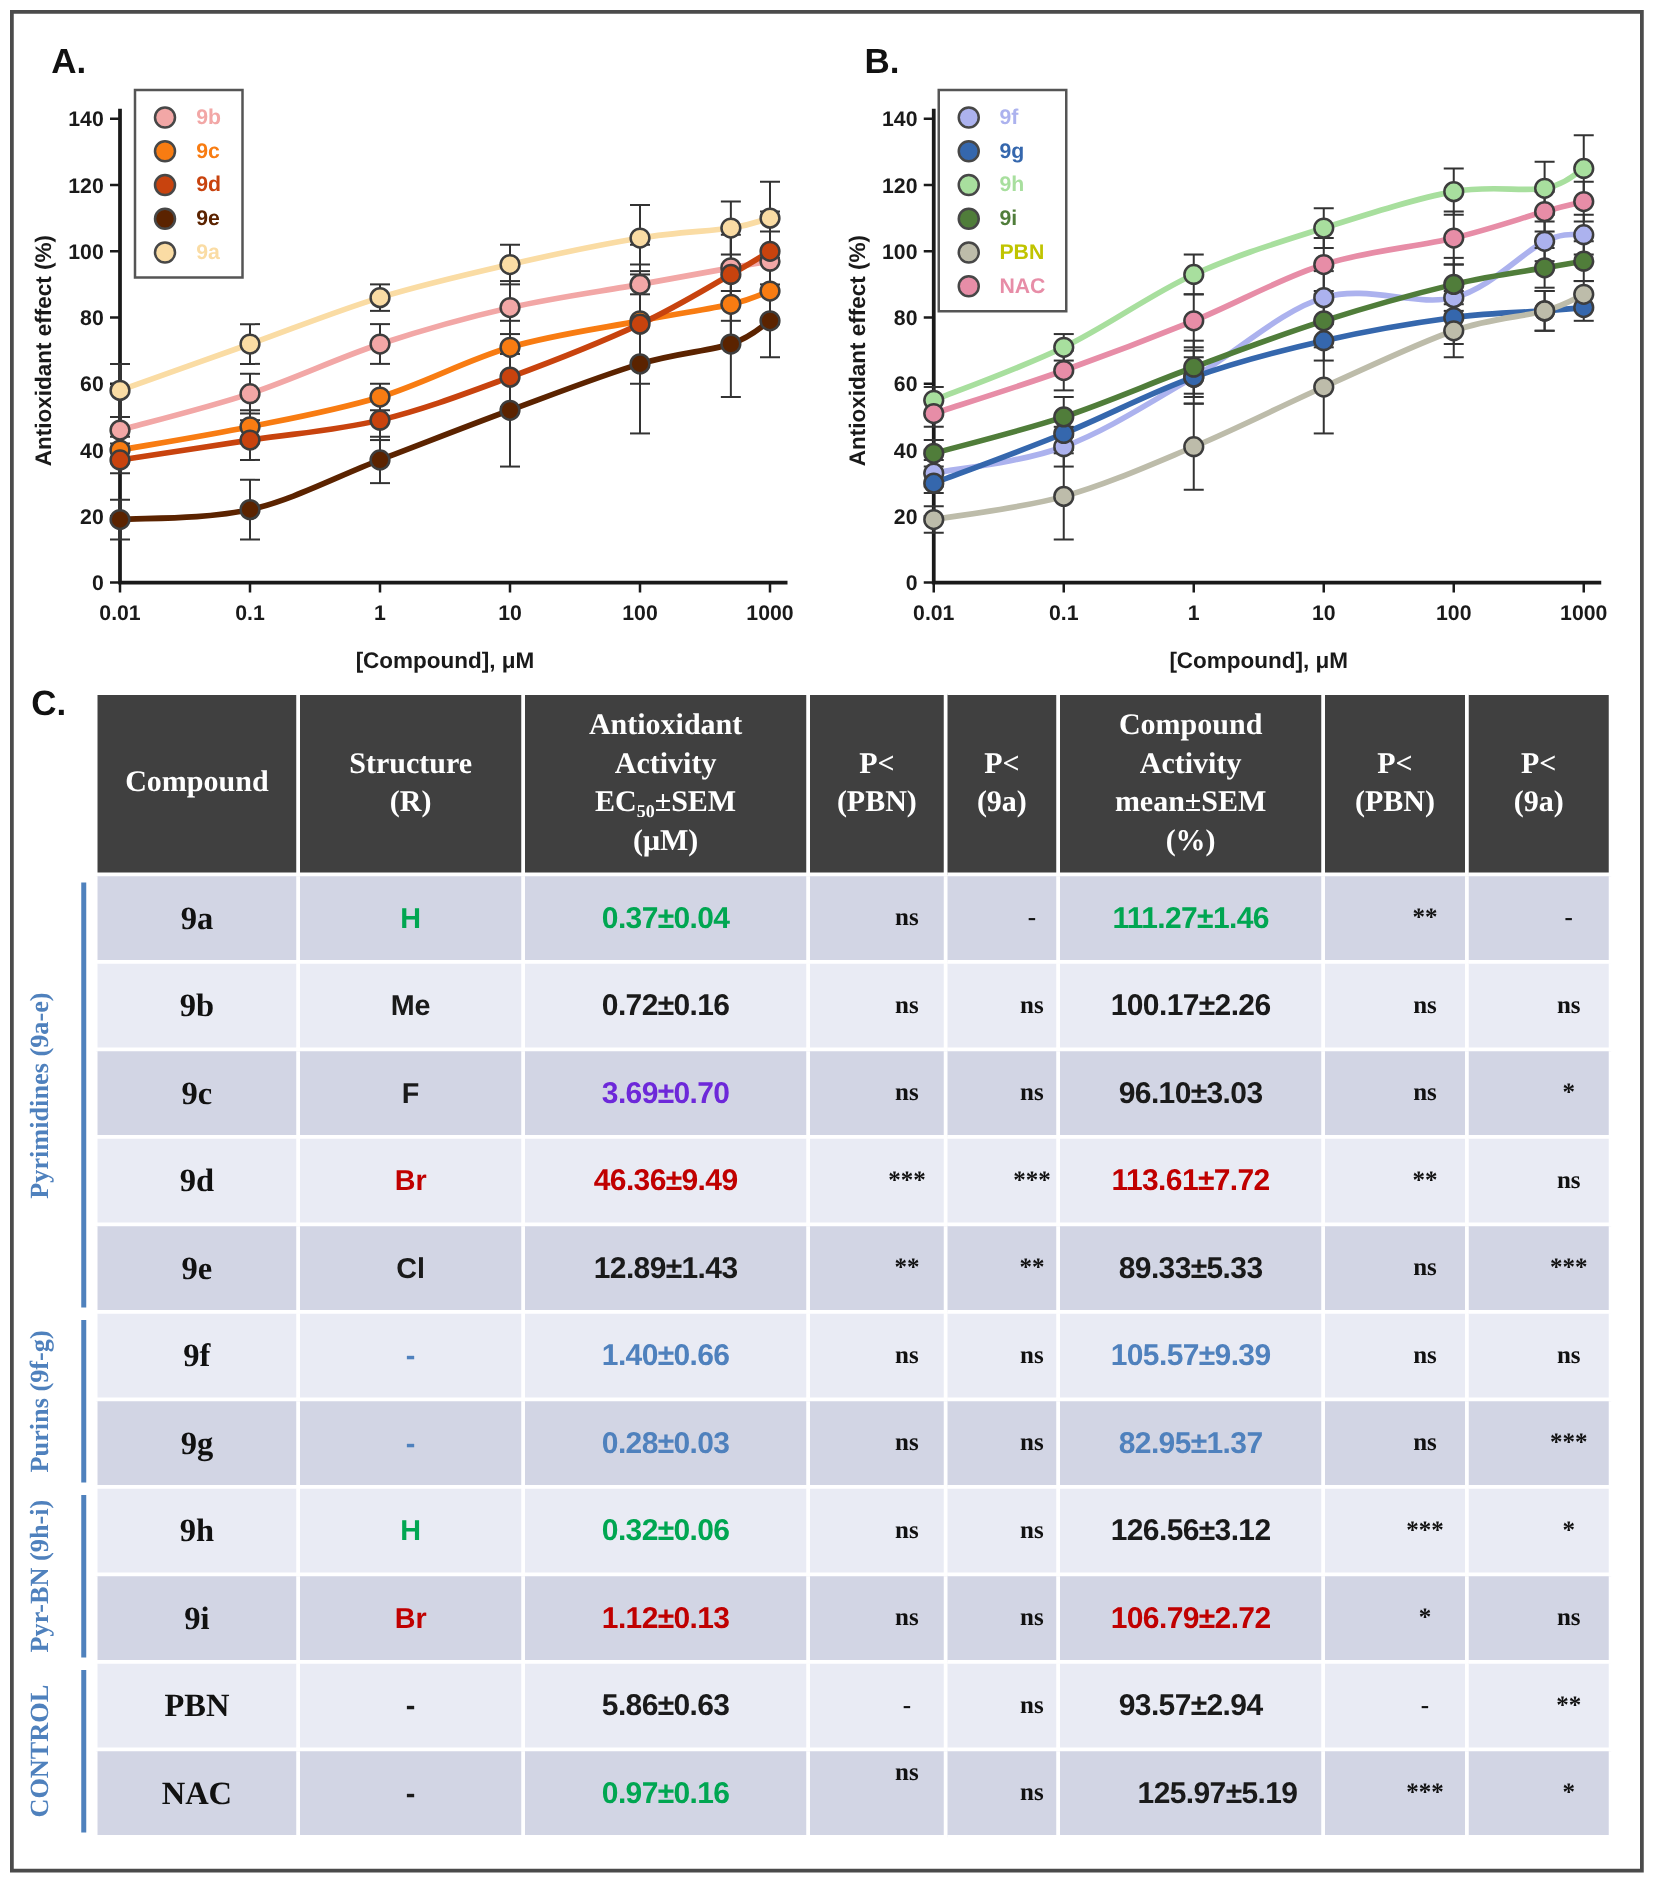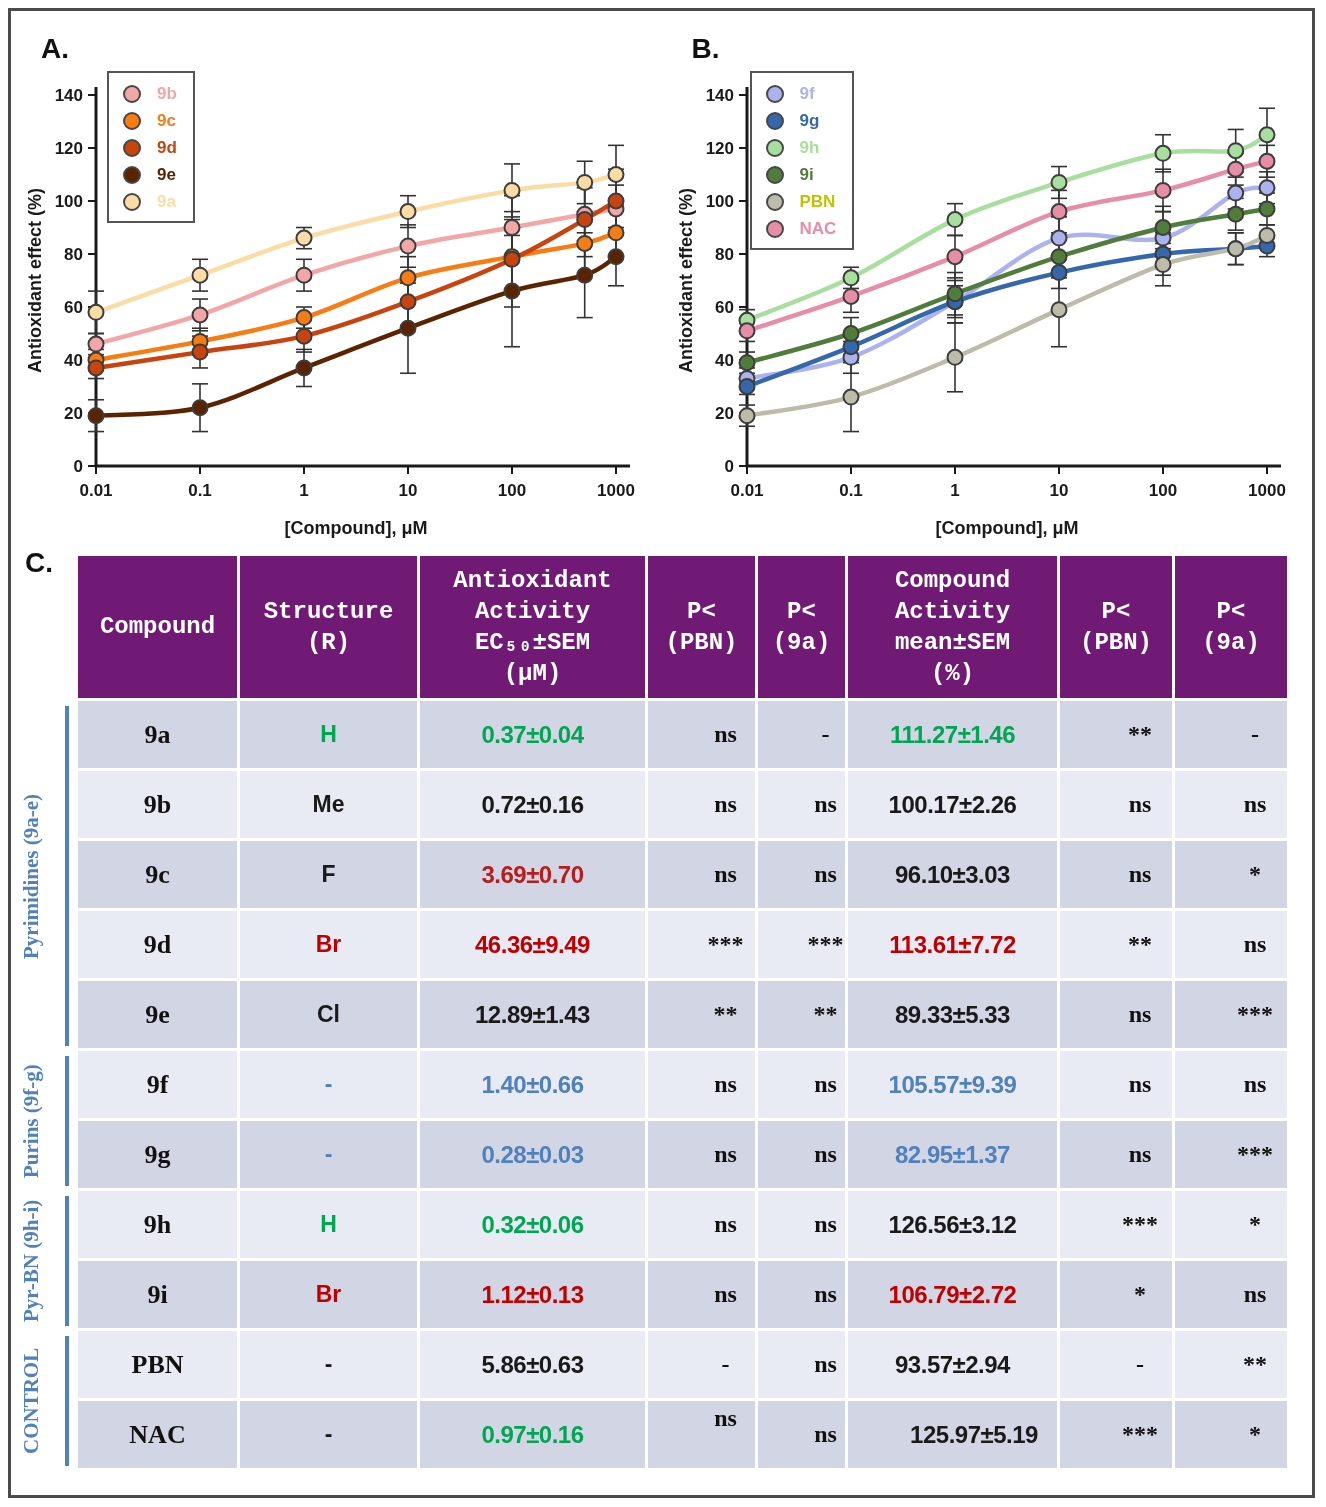--- a/index.html
+++ b/index.html
@@ -12,28 +12,28 @@
   .legend{position:absolute;border:2px solid #555;background:#fff;padding:10px 16px 8px 14px;display:flex;flex-direction:column;gap:5px;}
   .legend-item{display:flex;align-items:center;gap:16px;height:22px;}
   .legend-marker{width:14px;height:14px;border-radius:50%;border:2px solid #474747;flex:0 0 auto;}
   .legend-label{font-size:17px;font-weight:bold;}
   .table-panel{position:relative;margin-top:8px;padding-left:64px;}
   .c-label{position:absolute;left:14px;top:-6px;font-size:28px;font-weight:bold;color:#111;}
   table{border-collapse:collapse;table-layout:fixed;width:1212px;}
   col.c0{width:162px}col.c1{width:180px}col.c2{width:228px}col.c3{width:110px}
   col.c4{width:90px}col.c5{width:212px}col.c6{width:115px}col.c7{width:115px}
   th,td{border:3px solid #fff;text-align:center;vertical-align:middle;padding:0;}
-  th{height:142px;background:#701a75;color:#fff;font-family:Liberation Mono, monospace;font-weight:bold;font-size:24px;line-height:1.3;white-space:pre-line;margin-left:30px;}
+  th{height:142px;background:#404040;color:#fff;font-family:Liberation Serif, serif;font-weight:bold;font-size:24px;line-height:1.3;white-space:pre-line;margin-left:30px;}
   td{height:67px;}
   tr.dark td{background:#D2D5E4;}
   tr.light td{background:#E9EBF4;}
   td.compound{font-family:"Liberation Serif",serif;font-weight:bold;font-size:26px;color:#111;}
   td.val{font-weight:bold;font-size:24px;letter-spacing:-0.5px;}
   td.structure{font-weight:bold;font-size:23px;}
-  td.pcell{font-family:"Liberation Serif",serif;font-weight:bold;font-size:24px;color:#111;padding-left:48px;}
+  td.pcell{font-family:"Liberation Serif",serif;font-weight:bold;font-size:20px;color:#111;padding-left:48px;}
   td .raise{position:relative;top:-16px;}
   .group-label{position:absolute;left:8px;width:34px;writing-mode:vertical-rl;transform:rotate(180deg);
     font-family:"Liberation Serif",serif;font-weight:bold;font-size:21px;color:#4F81BD;text-align:center;}
   .group-bracket{position:absolute;left:54px;width:4px;background:#4F81BD;}
 </style>
 </head>
 <body>
 
 <div class="frame">
 
@@ -542,21 +542,21 @@
             <td class="val" style="color: rgb(26, 26, 26);"><span>0.72±0.16</span></td>
             <td class="pcell"><span>ns</span></td>
             <td class="pcell"><span>ns</span></td>
             <td class="val" style="color: rgb(26, 26, 26);"><span>100.17±2.26</span></td>
             <td class="pcell"><span>ns</span></td>
             <td class="pcell"><span>ns</span></td>
           </tr>
           <tr class="dark">
             <td class="compound">9c</td>
             <td class="structure" style="color: rgb(26, 26, 26);"><span>F</span></td>
-            <td class="val" style="color: #b91c1c;"><span>3.69±0.70</span></td>
+            <td class="val" style="color: #6d28d9;"><span>3.69±0.70</span></td>
             <td class="pcell"><span>ns</span></td>
             <td class="pcell"><span>ns</span></td>
             <td class="val" style="color: rgb(26, 26, 26);"><span>96.10±3.03</span></td>
             <td class="pcell"><span>ns</span></td>
             <td class="pcell"><span>*</span></td>
           </tr>
           <tr class="light">
             <td class="compound">9d</td>
             <td class="structure" style="color: rgb(192, 0, 0);"><span>Br</span></td>
             <td class="val" style="color: rgb(192, 0, 0);"><span>46.36±9.49</span></td>

